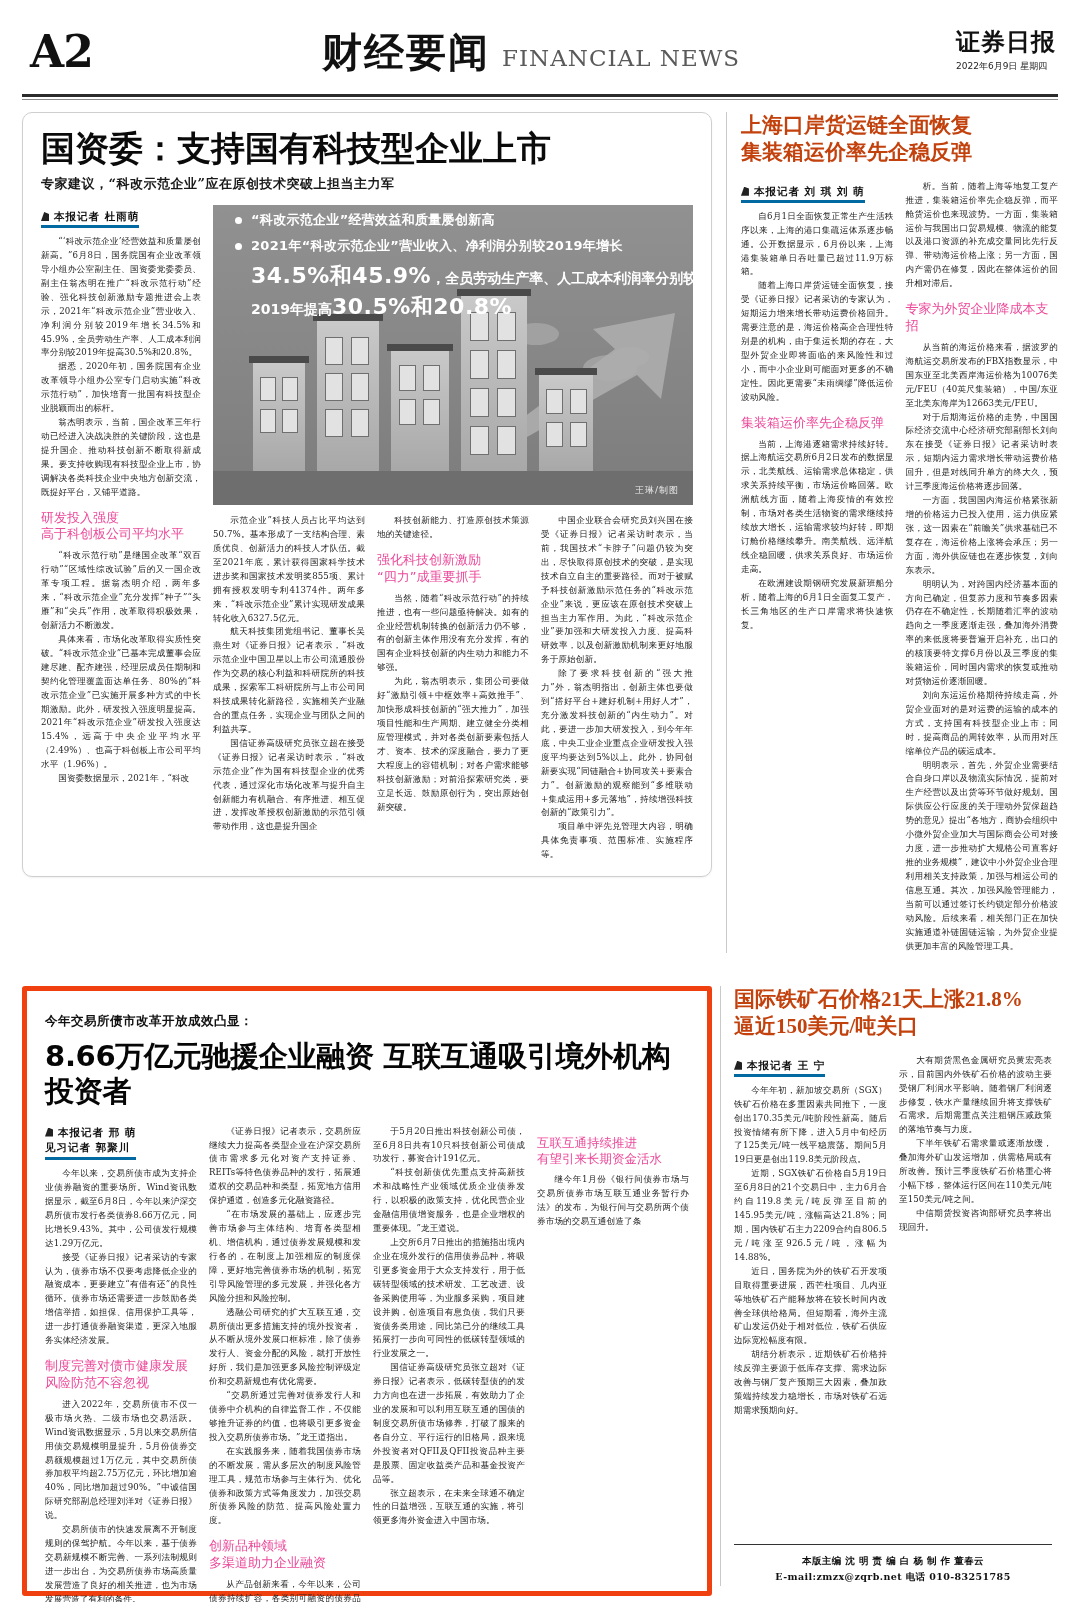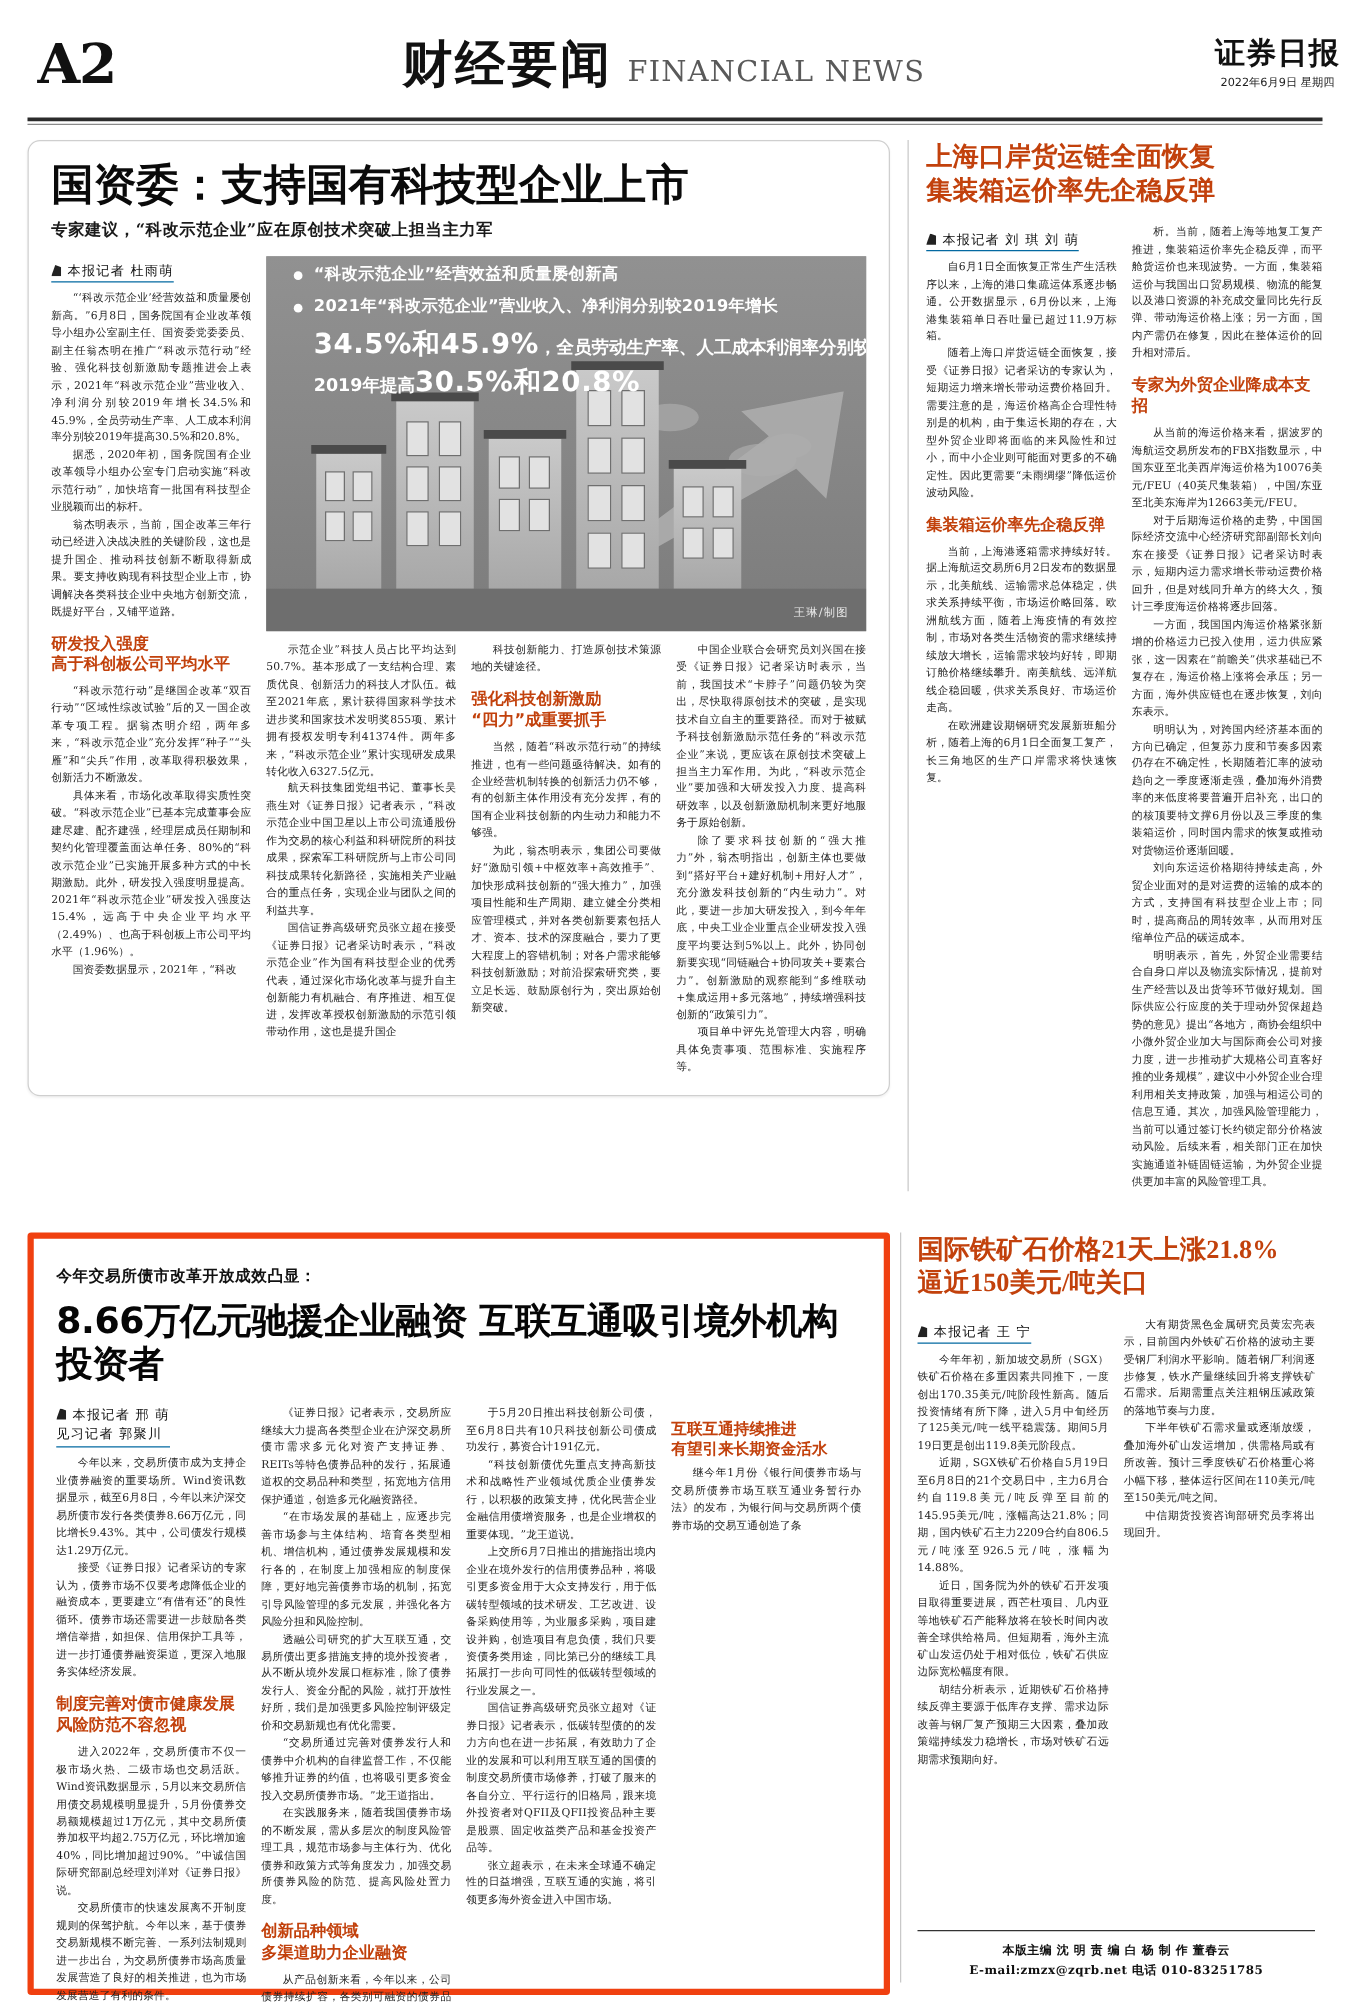--- a/index.html
+++ b/index.html
@@ -9,54 +9,54 @@
 
   
   .masthead{position:relative;height:62px;margin:28px 8px 0 22px;}
   .folio{position:absolute;left:8px;top:2px;font-family:"DejaVu Serif","Liberation Serif",serif;
          font-weight:700;font-size:44px;letter-spacing:-1px;color:#111;line-height:1;}
   .mast-center{position:absolute;left:300px;top:4px;display:flex;align-items:baseline;gap:12px;}
   .mast-cn{font-family:"DejaVu Serif","Liberation Serif",serif;font-weight:700;font-size:40px;
            letter-spacing:2px;color:#111;line-height:1;}
   .mast-en{font-family:"DejaVu Serif","Liberation Serif",serif;font-size:23px;letter-spacing:1px;
            color:#5a5a5a;line-height:1;}
-  .mast-right{position:absolute;right:0;top:0;text-align:center;}
+  .mast-right{position:absolute;right:16px;top:0;}
   .mast-logo{font-family:"DejaVu Serif","Liberation Serif",serif;font-weight:700;font-size:24px;
              letter-spacing:1px;color:#111;line-height:1.15;}
   .mast-date{font-size:9px;color:#222;margin-top:4px;letter-spacing:0px;}
   .rule{margin:4px 22px 0 22px;border-top:3px solid #2b2b2b;}
   .rule2{margin:2px 22px 0 22px;border-top:1px solid #8a8a8a;}
 
   
   .body-wrap{position:relative;margin:12px 22px 0 22px;display:flex;gap:14px;}
   .col-left{width:692px;}
   .col-right{width:318px;}
   .vdiv{width:1px;background:#c9c9c9;}
 
   
   .lead-box{border:1px solid #cfcfcf;border-radius:10px;padding:16px 18px 14px 18px;
             box-shadow:0 1px 2px rgba(0,0,0,.06);}
   .h1{font-family:"DejaVu Sans","Liberation Sans",sans-serif;font-weight:700;font-size:34px;
       letter-spacing:0px;line-height:1.12;color:#0a0a0a;}
   .h1-sub{font-family:"DejaVu Serif","Liberation Serif",serif;font-weight:700;font-size:13px;
           margin-top:8px;color:#1a1a1a;letter-spacing:.5px;}
 
-  .byline{font-family:"DejaVu Serif","Liberation Serif",serif;font-weight:400;font-size:10.5px;
-          border-bottom:1px solid #0369a1;display:inline-block;padding-bottom:1px;letter-spacing:1px;}
+  .byline{font-family:"DejaVu Serif","Liberation Serif",serif;font-weight:700;font-size:10.5px;
+          border-bottom:3px solid #0369a1;display:inline-block;padding-bottom:1px;letter-spacing:1px;}
   .byline:before{content:"";display:inline-block;width:8px;height:9px;background:#222;
           margin-right:5px;vertical-align:-1px;clip-path:polygon(0 100%,100% 100%,100% 20%,40% 0);}
 
   
   .cols{display:flex;gap:12px;margin-top:9px;}
   .c{flex:1;}
   .txt{font-family:"DejaVu Serif","Liberation Serif",serif;font-size:8.6px;line-height:1.62;
        text-align:justify;color:#1d1d1d;letter-spacing:.1px;}
   .txt p{margin:0 0 0 0;text-indent:2em;}
-  .sub-h{font-family:"DejaVu Sans","Liberation Sans",sans-serif;font-weight:700;font-size:13px;
-         line-height:1.3;margin:10px 0 6px 0;color:#c2410c;}
+  .sub-h{font-family:"DejaVu Sans","Liberation Sans",sans-serif;font-weight:400;font-size:13px;
+         line-height:1.3;margin:10px 0 6px 0;color:#ec4899;}
 
   
   .info{position:relative;width:100%;height:300px;background:#8d8d8d;overflow:hidden;
         margin:0;border:0;}
   .info-sky{position:absolute;inset:0;background:linear-gradient(180deg,#919191 0%,#868686 55%,#7c7c7c 100%);}
   .info-txt{position:absolute;left:22px;top:6px;width:470px;color:#fff;
             font-family:"DejaVu Sans","Liberation Sans",sans-serif;}
   .bullet{display:flex;gap:9px;align-items:flex-start;margin-bottom:7px;}
   .dot{width:7px;height:7px;border-radius:50%;background:#fff;margin-top:6px;flex:none;}
   .b-line{font-size:13px;font-weight:700;line-height:1.45;letter-spacing:.3px;}

